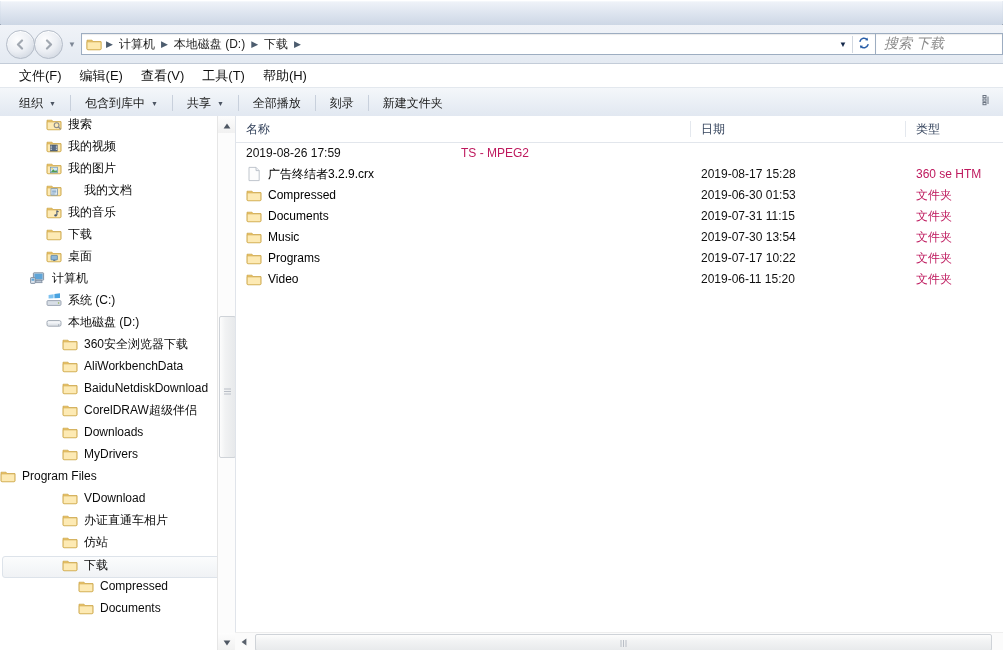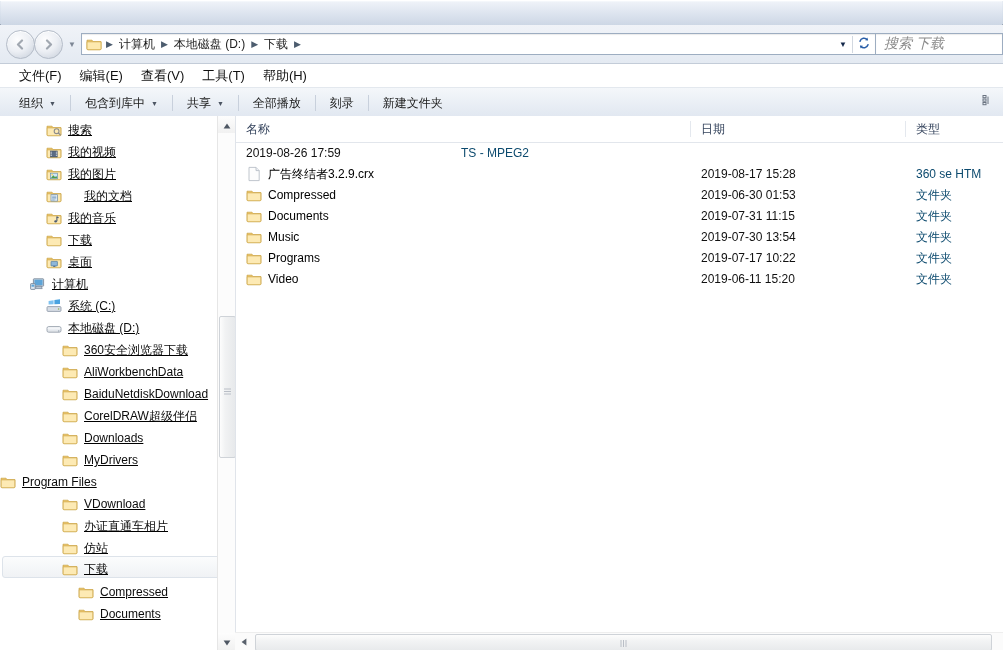--- a/index.html
+++ b/index.html
@@ -111,22 +111,22 @@
     display:flex;
   }
 
   
   .navpane{
     width:235px;height:534px;background:#fff;position:relative;overflow:hidden;
     border-right:1px solid #e0e4ea;
   }
   .navlist{position:absolute;left:0;top:0;width:235px;}
   .navrow{
-    height:22px;display:flex;align-items:flex-end;white-space:nowrap;
-    box-sizing:border-box;position:relative;text-decoration:underline;
+    height:22px;display:flex;align-items:flex-start;white-space:nowrap;
+    box-sizing:border-box;position:relative;
   }
   .navrow .lbl{font-size:12px;color:#0b0b0b;line-height:16px;}
   .navrow.sel{
     background:linear-gradient(to bottom,#fbfcfd 0%,#f0f2f5 100%);
     border:1px solid #dde3ea;border-radius:3px;
     margin-left:2px;margin-right:4px;
   }
   .ic{width:16px;height:16px;margin-right:6px;flex:0 0 16px;display:block;}
 
   
@@ -170,21 +170,21 @@
   .col-type::after{display:none;}
 
   .rows{position:absolute;left:0;top:26px;right:0;}
   .row{height:21px;display:flex;align-items:center;white-space:nowrap;}
   .cell{
     font-size:12px;color:#000;line-height:16px;height:100%;
     display:flex;align-items:center;box-sizing:border-box;overflow:hidden;
   }
   .c-name{width:455px;padding-left:10px;}
   .c-date{width:215px;padding-left:10px;color:#111;}
-  .c-type{width:80px;padding-left:10px;color:#0c4a6e;}
+  .c-type{width:80px;padding-left:10px;color:#be185d;}
 
   
   .hsb{
     position:absolute;left:235px;bottom:0;width:768px;height:17px;
     background:#fbfbfb;border-top:1px solid #eee;display:flex;align-items:center;
   }
   .hsb-arrow{
     width:17px;height:17px;display:flex;align-items:center;justify-content:center;
     flex:0 0 17px;
   }

